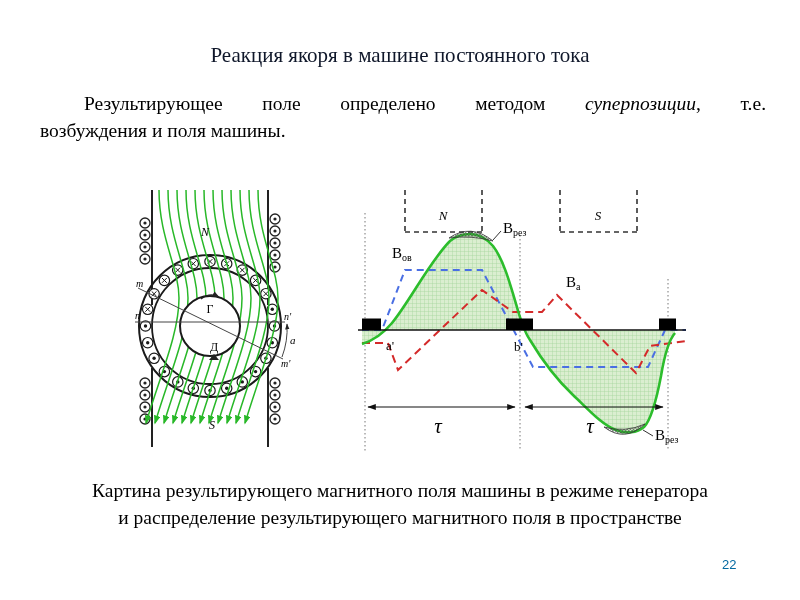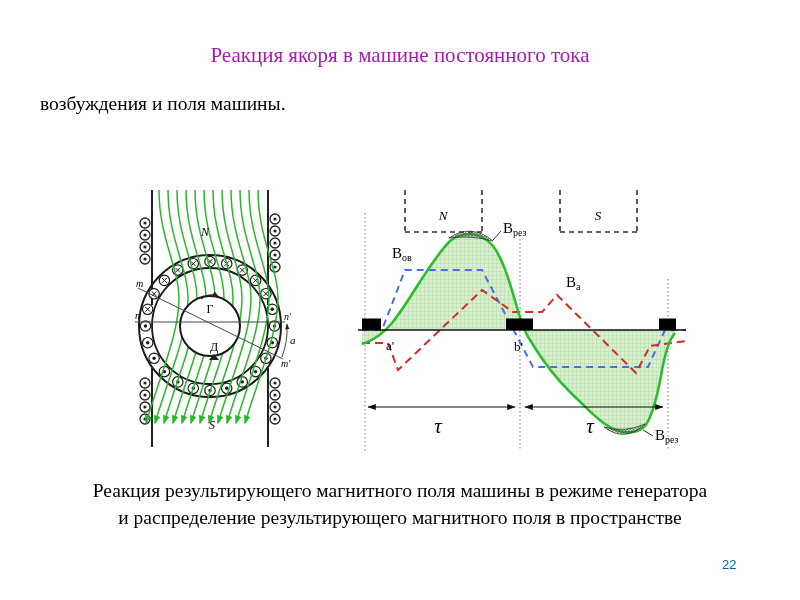--- a/index.html
+++ b/index.html
@@ -1,39 +1,40 @@
 <!DOCTYPE html>
 <html><head>
 <meta charset="utf-8">
 <style>
   html,body{margin:0;padding:0;background:#ffffff;}
   .slide{position:relative;width:800px;height:600px;background:#ffffff;overflow:hidden;
          font-family:"Liberation Serif","DejaVu Serif",serif;color:#000;}
   .title{position:absolute;top:43px;left:0;width:800px;text-align:center;
-         font-size:21px;color:#a21caf;}
+         font-size:21px;color:#0f172a;}
   .para{position:absolute;top:90px;left:40px;width:726px;font-size:19.5px;line-height:27px;}
   .para .l1,.para .l2{text-align:justify;text-align-last:justify;}
   .para .l1{text-indent:44px;}
   .it{font-style:italic;}
   .fig-left{position:absolute;left:135px;top:183px;}
   .fig-right{position:absolute;left:352px;top:183px;}
   .caption{position:absolute;top:477px;left:90px;width:620px;text-align:center;
            font-size:19.5px;line-height:27px;}
   .pagenum{position:absolute;top:557px;left:722px;font-size:13px;color:#0369a1;
            font-family:"Liberation Sans","DejaVu Sans",sans-serif;}
   svg text{font-family:"Liberation Serif","DejaVu Serif",serif;}
 </style>
 </head>
 <body>
 
 <div class="slide">
 
   <div class="title">Реакция якоря в машине постоянного тока</div>
 
   <div class="para">
+    <div class="l1"><span>Результирующее поле определено методом </span><span class="it">суперпозиции</span><span>, т.е.</span></div>
     <div class="l3">возбуждения и поля машины.</div>
   </div>
 
   <svg class="fig-left" width="170" height="275" viewBox="0 0 170 275">
     <defs>
       <marker id="ga" markerWidth="7" markerHeight="5" refX="5" refY="2.2" orient="auto">
         <path d="M0,0L6,2.2L0,4.4Z" fill="#28b828"></path>
       </marker>
       <marker id="ka" markerWidth="7" markerHeight="5" refX="5.5" refY="2.2" orient="auto">
         <path d="M0,0L6,2.2L0,4.4Z" fill="#222"></path>
@@ -231,16 +232,16 @@
     <text x="162" y="168" font-size="13">b'</text>
 
     <g stroke="#111" stroke-width="1.2">
       <line x1="16" y1="224" x2="163" y2="224" marker-start="url(#ab)" marker-end="url(#ab)"></line>
       <line x1="173" y1="224" x2="311" y2="224" marker-start="url(#ab)" marker-end="url(#ab)"></line>
     </g>
     <text x="86" y="250" font-size="21" font-style="italic" text-anchor="middle">τ</text>
     <text x="238" y="250" font-size="21" font-style="italic" text-anchor="middle">τ</text>
   </svg>
 
-  <div class="caption">Реакция результирующего магнитного поля машины в режиме генератора и распределение результирующего магнитного поля в пространстве</div>
+  <div class="caption">Картина результирующего магнитного поля машины в режиме генератора и распределение результирующего магнитного поля в пространстве</div>
 
   <div class="pagenum">22</div>
 </div>
 
 </body></html>

